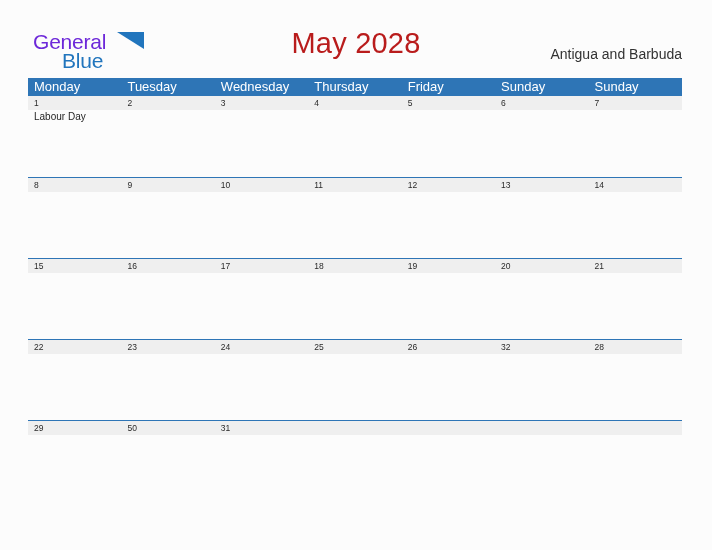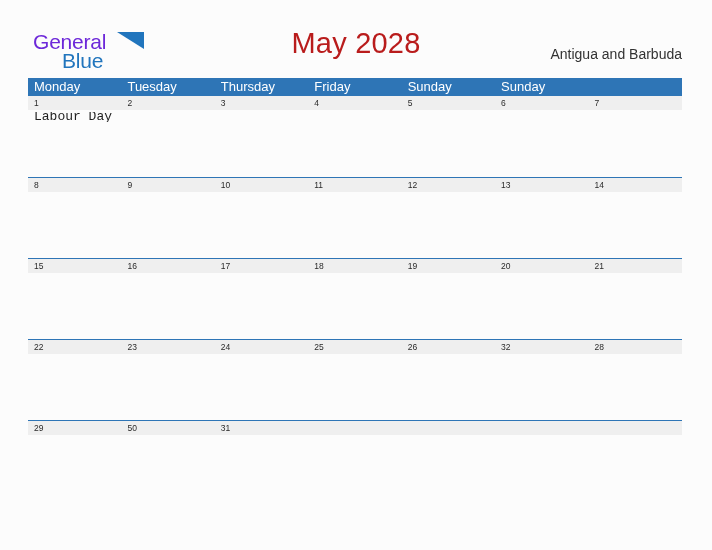--- a/index.html
+++ b/index.html
@@ -141,24 +141,24 @@
     line-height: 12px;
     font-family: "Liberation Sans", sans-serif;
   }
   .day-events {
     position: absolute;
     left: 6px;
     top: 16px;
     width: 87px;
   }
   .event {
-    font-size: 13px;
+    font-size: 10px;
     line-height: 10px;
     color: #1f1f1f;
-    font-family: Liberation Mono, monospace;
+    font-family: Liberation Sans, sans-serif;
     white-space: nowrap;
     overflow: hidden;
   }
   .week-body {
     position: absolute;
     left: 0;
     top: 0;
     display: flex;
     width: 654px;
     height: 81px;
@@ -182,20 +182,21 @@
   <div class="cal-title">May 2028</div>
 
   <div class="cal-country">Antigua and Barbuda</div>
 </div>
 
 <div class="cal-grid">
 
   <div class="weekday-row">
     <div class="weekday-cell">Monday</div>
     <div class="weekday-cell">Tuesday</div>
+    <div class="weekday-cell">Wednesday</div>
     <div class="weekday-cell">Thursday</div>
     <div class="weekday-cell">Friday</div>
     <div class="weekday-cell">Sunday</div>
     <div class="weekday-cell">Sunday</div>
   </div>
 
   <div id="weeks-container">
       <div class="week-row first-week">
         <div class="date-band"></div>
         <div class="week-body">

